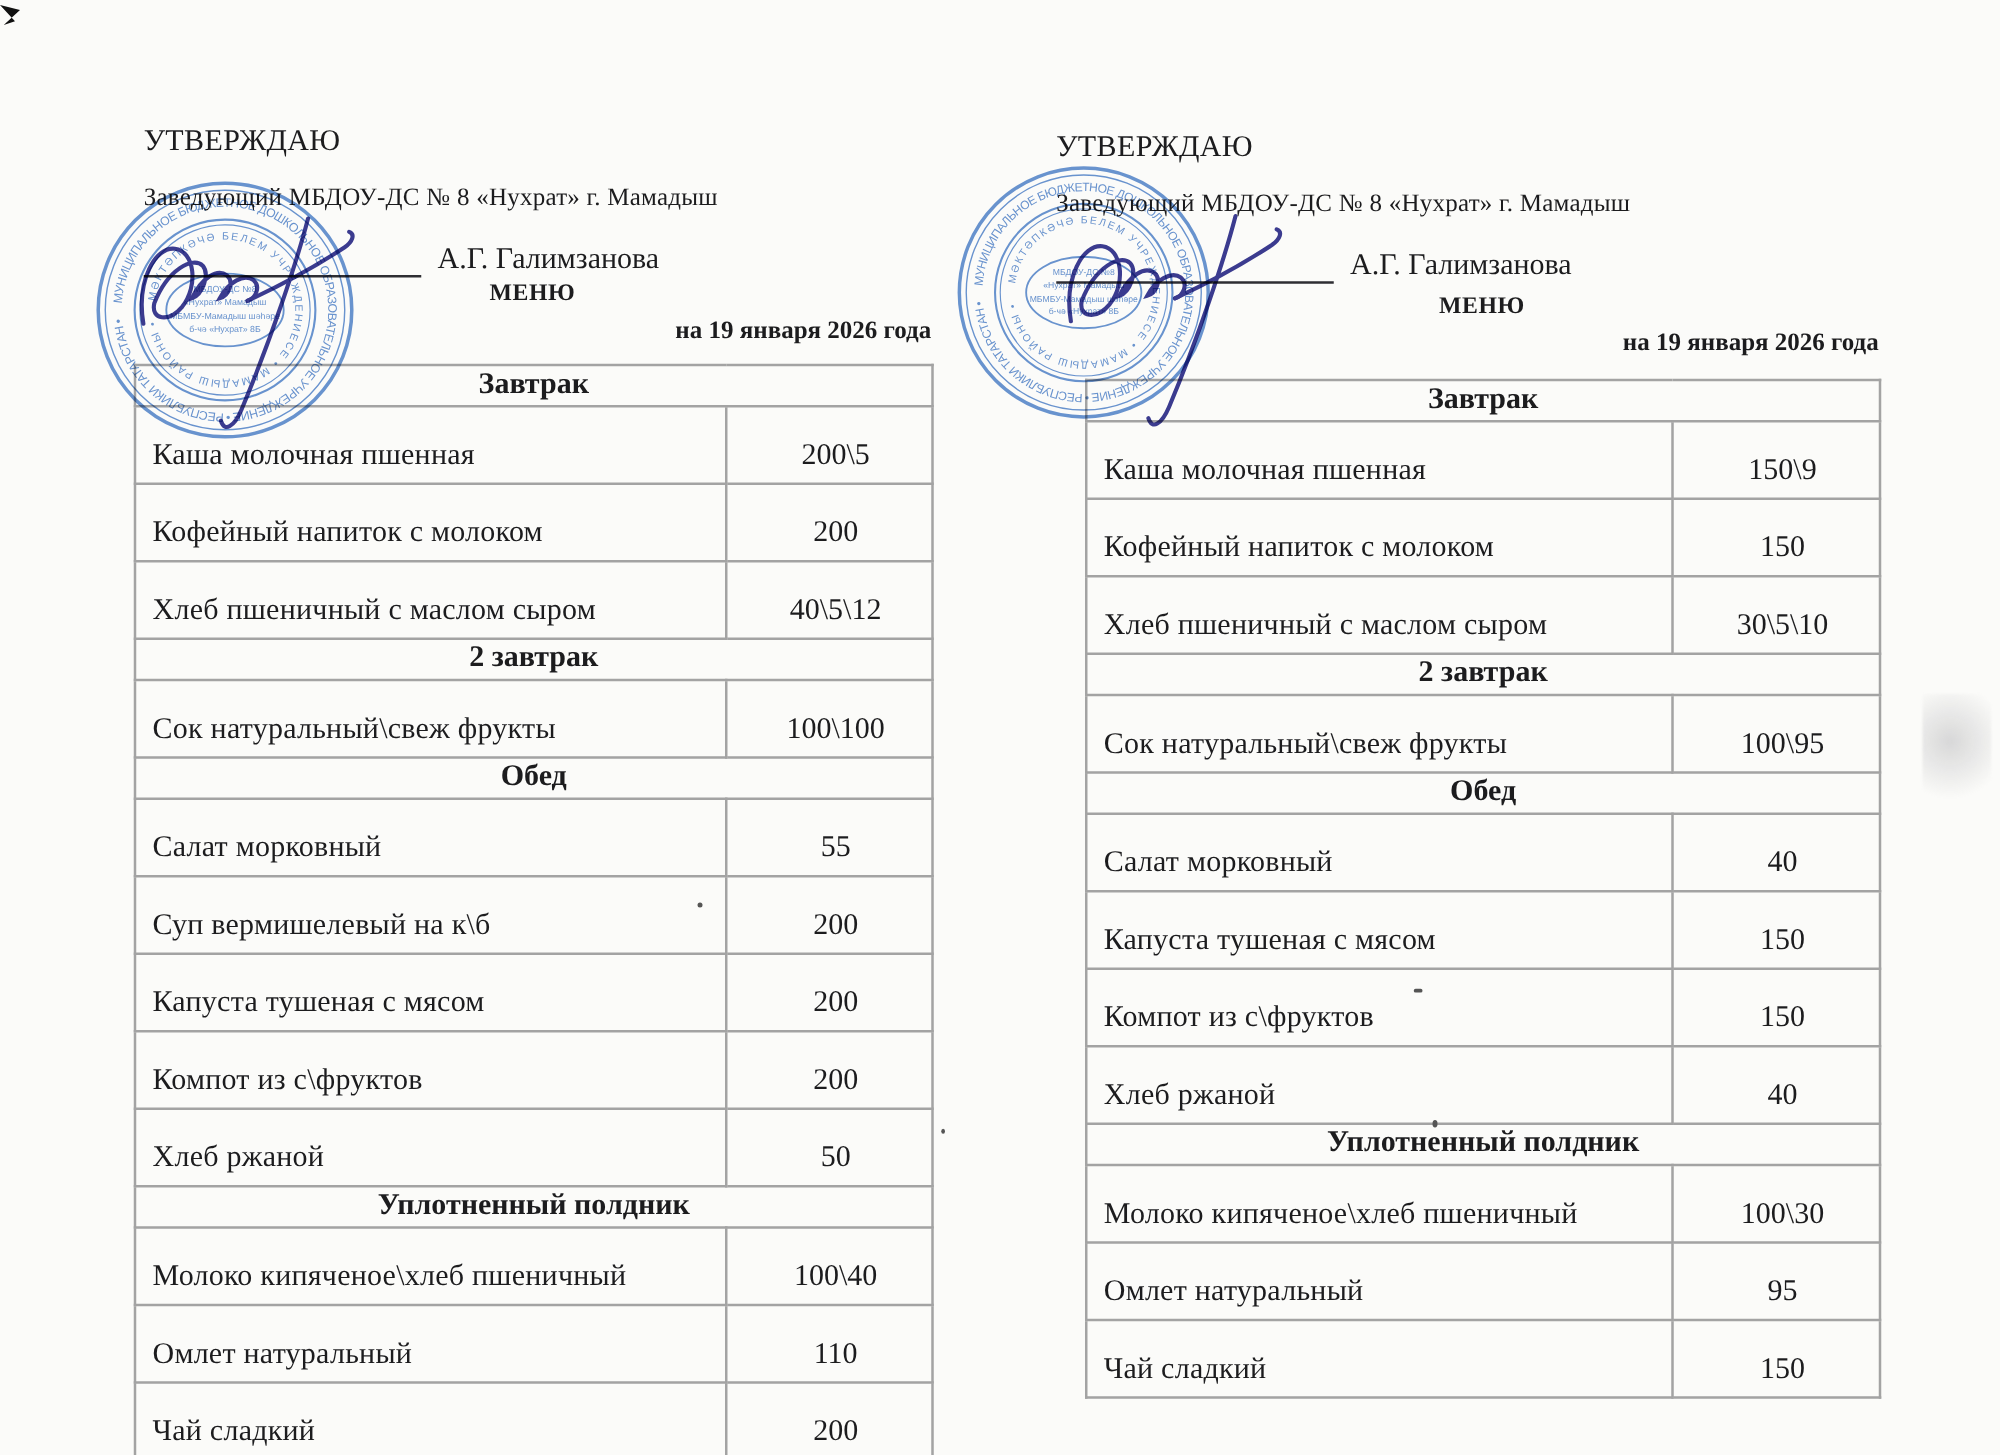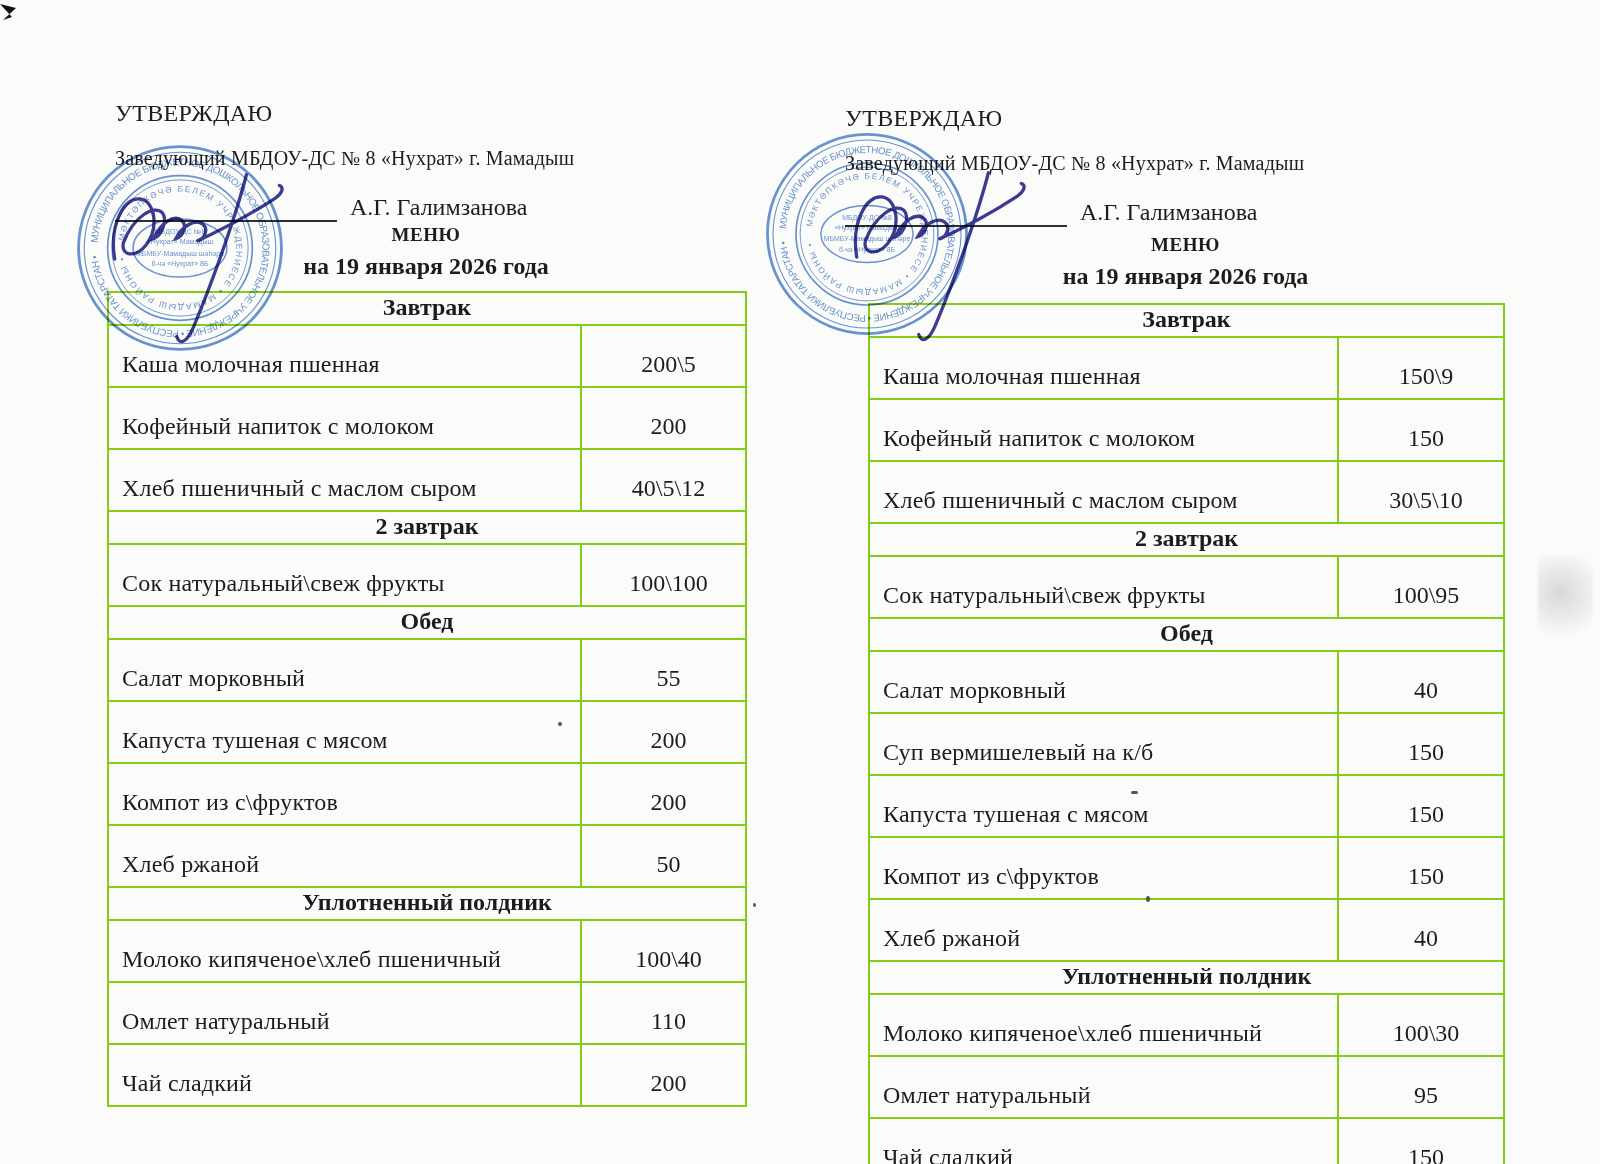--- a/index.html
+++ b/index.html
@@ -9,24 +9,24 @@
     font-family:"Liberation Serif", serif;
     color:#1c1c1e;
   }
   .abs{position:absolute;}
   
   .approve{font-size:24px;letter-spacing:.3px;}
   .director{font-size:20px;letter-spacing:.2px;}
   .signer{font-size:24px;}
   .sig-underline{border-bottom:2px solid #2e2e33;height:34px;}
   .menu-title{font-size:19px;font-weight:bold;text-align:center;letter-spacing:.5px;}
-  .menu-date{font-size:24px;font-weight:bold;text-align:center;}
+  .menu-date{font-size:20px;font-weight:bold;text-align:right;}
   
   table.menu-table{position:absolute;border-collapse:collapse;table-layout:fixed;}
-  table.menu-table td{border:2px solid #84cc16;}
+  table.menu-table td{border:2px solid #a3a3a3;}
   #menu-left{left:107px;top:291px;width:638px;}
   #menu-right{left:868px;top:303px;width:635px;}
   tr.section-row td{
     height:27px;text-align:center;vertical-align:middle;
     font-weight:bold;font-size:24px;padding:1px 0 3px 0;
   }
   tr.item-row td{height:52px;vertical-align:bottom;font-size:24px;font-family:Liberation Serif, serif;}
   tr.item-row td.dish{text-align:left;padding:0 4px 8px 13px;letter-spacing:.2px;}
   tr.item-row td.portion{text-align:center;padding:0 6px 8px 16px;}
   
@@ -115,20 +115,24 @@
           <td class="portion">100\100</td>
         </tr>
         <tr class="section-row">
           <td colspan="2">Обед</td>
         </tr>
         <tr class="item-row">
           <td class="dish">Салат морковный</td>
           <td class="portion">55</td>
         </tr>
         <tr class="item-row">
+          <td class="dish">Суп вермишелевый на к\б</td>
+          <td class="portion">200</td>
+        </tr>
+        <tr class="item-row">
           <td class="dish">Капуста тушеная с мясом</td>
           <td class="portion">200</td>
         </tr>
         <tr class="item-row">
           <td class="dish">Компот из с\фруктов</td>
           <td class="portion">200</td>
         </tr>
         <tr class="item-row">
           <td class="dish">Хлеб ржаной</td>
           <td class="portion">50</td>
@@ -194,24 +198,20 @@
         <tr class="item-row">
           <td class="dish">Сок натуральный\свеж фрукты</td>
           <td class="portion">100\95</td>
         </tr>
         <tr class="section-row">
           <td colspan="2">Обед</td>
         </tr>
         <tr class="item-row">
           <td class="dish">Салат морковный</td>
           <td class="portion">40</td>
-        </tr>
-        <tr class="item-row">
-          <td class="dish">Суп вермишелевый на к/б</td>
-          <td class="portion">150</td>
         </tr>
         <tr class="item-row">
           <td class="dish">Капуста тушеная с мясом</td>
           <td class="portion">150</td>
         </tr>
         <tr class="item-row">
           <td class="dish">Компот из с\фруктов</td>
           <td class="portion">150</td>
         </tr>
         <tr class="item-row">

